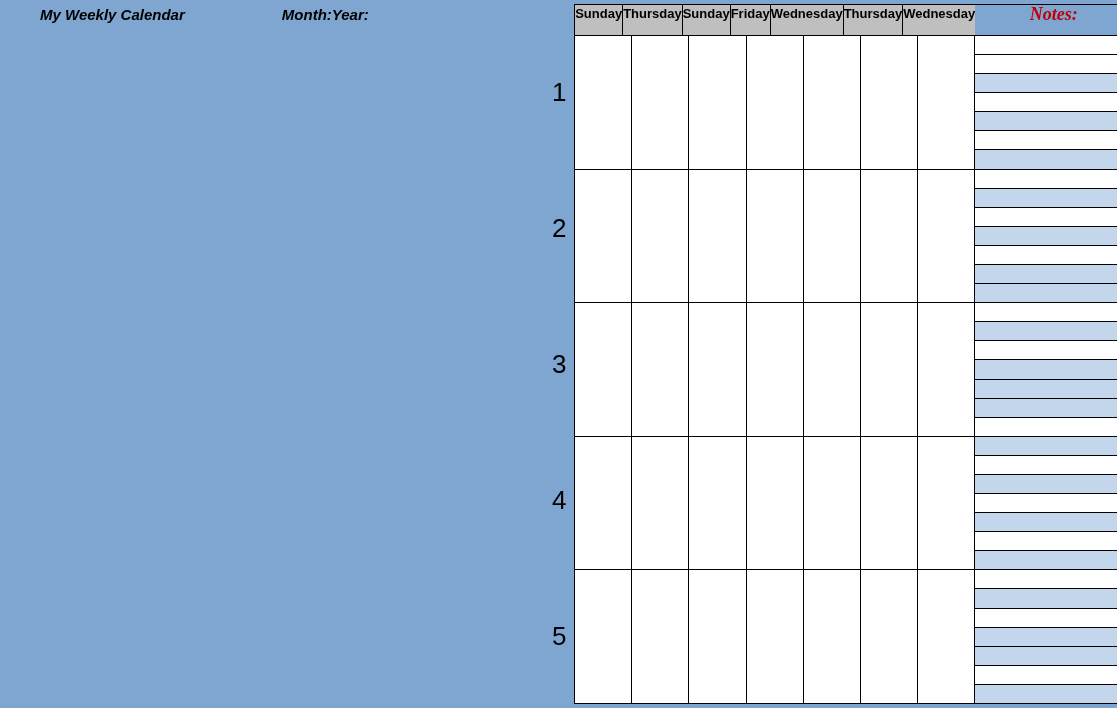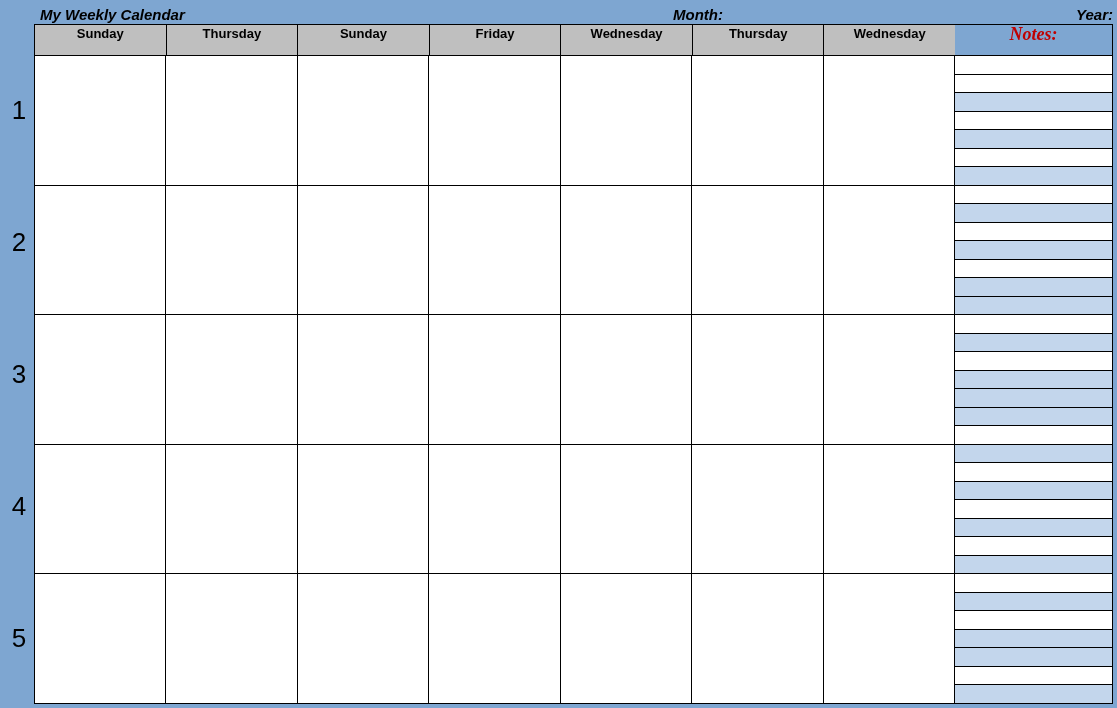--- a/index.html
+++ b/index.html
@@ -15,36 +15,36 @@
     background: #fff;
     width: 1117px;
     height: 708px;
   }
   .frame {
     width: 1117px;
     height: 708px;
     background: var(--frame-blue);
     padding: 4px 4px 4px 4px;
     display: flex;
-    flex-direction: column;
+    flex-direction: row;
   }
   .title-row {
     height: 20px;
     display: flex;
     align-items: center;
     padding-left: 36px;
     font-weight: bold;
     font-style: italic;
     font-size: 15px;
     color: #000;
   }
   .title-row .title { flex: 0 0 auto; }
   .title-row .spacer1 { flex: 1 1 auto; }
-  .title-row .month-lbl { width: 180px; text-align: left; }
-  .title-row .year-lbl  { width: 260px; text-align: right; }
+  .title-row .month-lbl { width: 180px; text-align: right; }
+  .title-row .year-lbl  { width: 260px; text-align: left; }
   .grid-area {
     flex: 1 1 auto;
     display: flex;
     flex-direction: row;
   }
   .week-nums {
     width: 30px;
     display: flex;
     flex-direction: column;
   }

